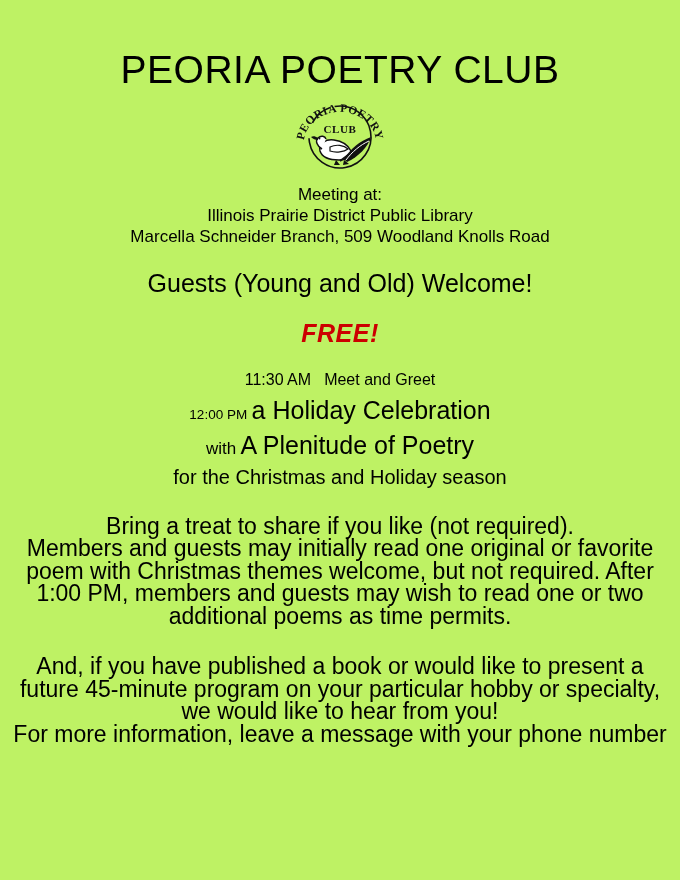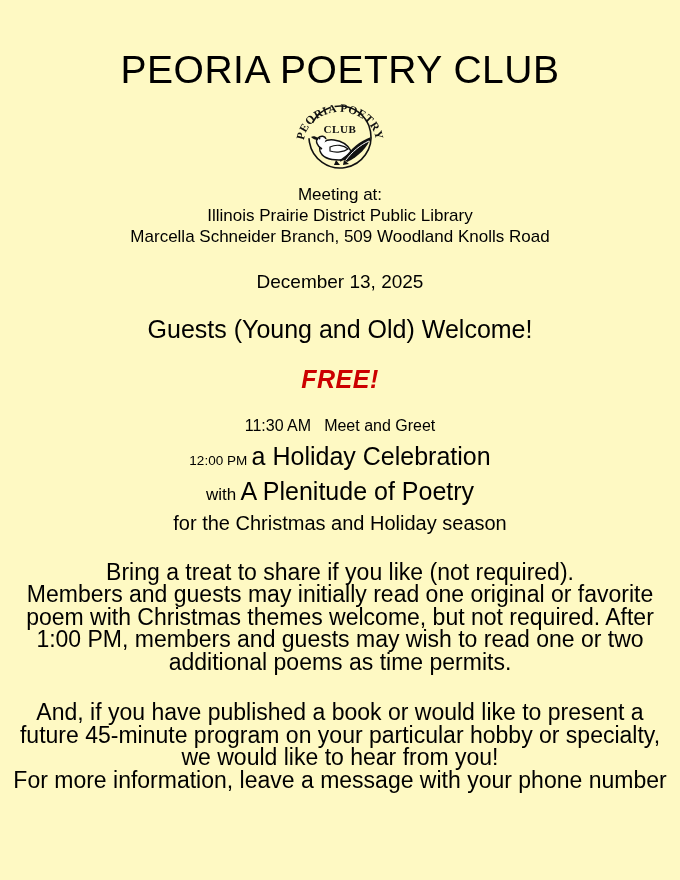--- a/index.html
+++ b/index.html
@@ -13,21 +13,21 @@
     font-family: "Liberation Sans", sans-serif;
     color: #000000;
     overflow: hidden;
   }
   .flyer {
     width: 680px;
     height: 880px;
     box-sizing: border-box;
     padding: 0;
     text-align: center;
-    background: #fef9c3;
+    background: #bef264;
   }
 
   
   .title {
     font-size: 39px;
     font-weight: 400;
     letter-spacing: 0.5px;
     line-height: 1;
     margin: 0;
     padding-top: 50px;
@@ -153,21 +153,20 @@
       <path d="M52 61 L51 66 L57 65 Z" fill="#111"></path>
     </svg>
   </div>
 
   <div class="address-block">
     <div class="addr-line">Meeting at:</div>
     <div class="addr-line">Illinois Prairie District Public Library</div>
     <div class="addr-line">Marcella Schneider Branch, 509 Woodland Knolls Road</div>
   </div>
 
-  <div class="date-line">December 13, 2025</div>
 
   <div class="welcome-line">Guests (Young and Old) Welcome!</div>
 
   <div class="free-line" style="color:#CC0000">FREE!</div>
 
   <div class="program">
     <div class="prog-row r1">
       <span class="time-meet">11:30 AM</span><span class="gap"></span><span>Meet and Greet</span>
     </div>
     <div class="prog-row r2">

